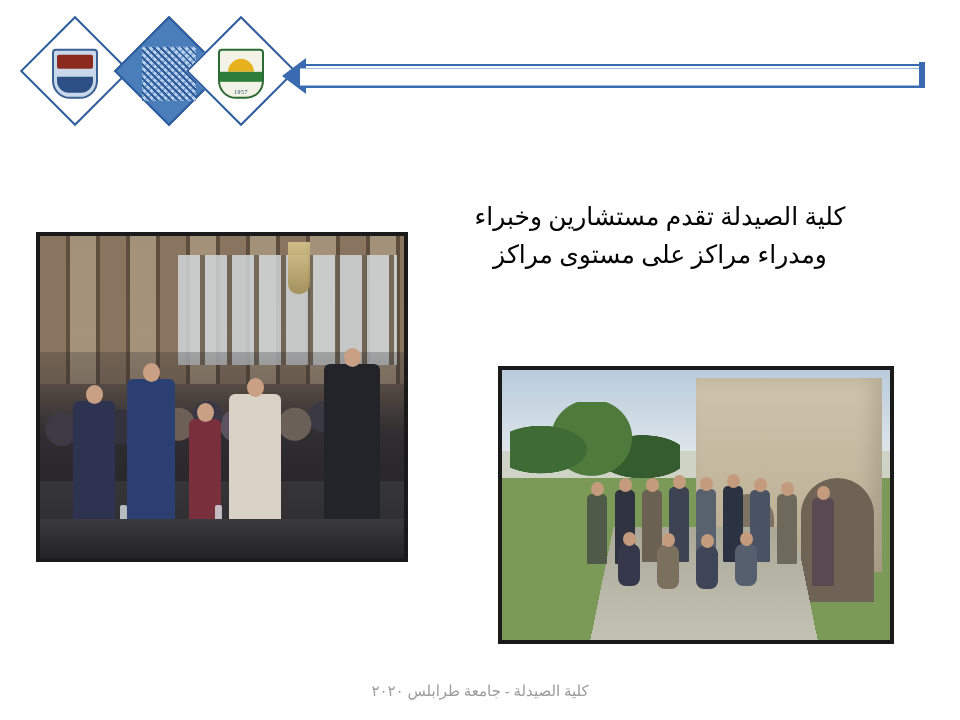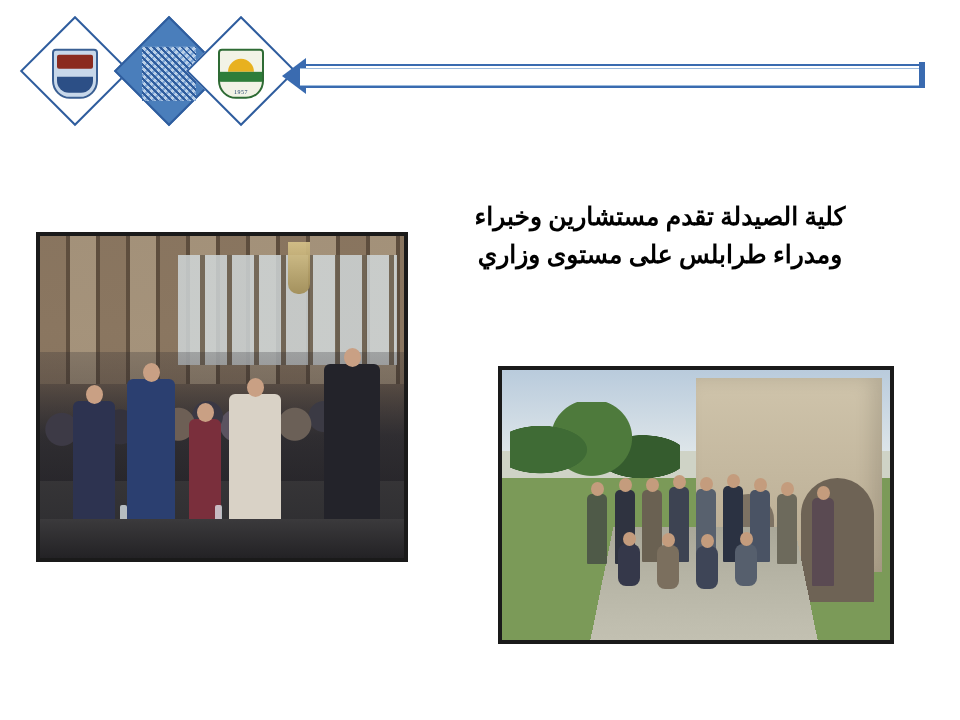--- a/index.html
+++ b/index.html
@@ -177,21 +177,21 @@
 
   
   .title-block {
     position: absolute;
     right: 40px;
     top: 198px;
     width: 520px;
     text-align: center;
     color: #000000;
     font-family: "Liberation Serif", serif;
-    font-weight: bold;
+    font-weight: normal;
     font-size: 25px;
     line-height: 1.5;
     direction: rtl;
   }
 
   
   .photo {
     position: absolute;
     background: #2a2a2a;
     border: 4px solid #1a1a1a;
@@ -454,21 +454,21 @@
       <div class="banner-arrow"></div>
       <div class="banner-line-top"></div>
       <div class="banner-fill"></div>
       <div class="banner-line-bot"></div>
       <div class="banner-cap"></div>
     </div>
   </div>
 
   <div class="title-block">
     <div>كلية الصيدلة تقدم مستشارين وخبراء</div>
-    <div>ومدراء طرابلس على مستوى وزاري</div>
+    <div>ومدراء مراكز على مستوى مراكز</div>
   </div>
 
   <div class="photo photo-left">
     <div class="scene-hall">
       <div class="hall-wall"></div>
       <div class="hall-windows"></div>
       <div class="hall-chandelier"></div>
       <div class="crowd"></div>
 
       <div class="figure f1">
@@ -538,15 +538,16 @@
         </div>
       <div class="grp" style="left:50%; bottom:19%; width:22px; height:43px; background:#3e4557; border-radius:8px;">
           <div class="grp-head"></div>
         </div>
       <div class="grp" style="left:60%; bottom:20%; width:22px; height:42px; background:#565f6d; border-radius:8px;">
           <div class="grp-head"></div>
         </div>
     </div>
   </div>
 
+  <div class="footer-text">كلية الصيدلة - جامعة طرابلس ٢٠٢٠</div>
 
 
 </div>
 
 </body></html>

